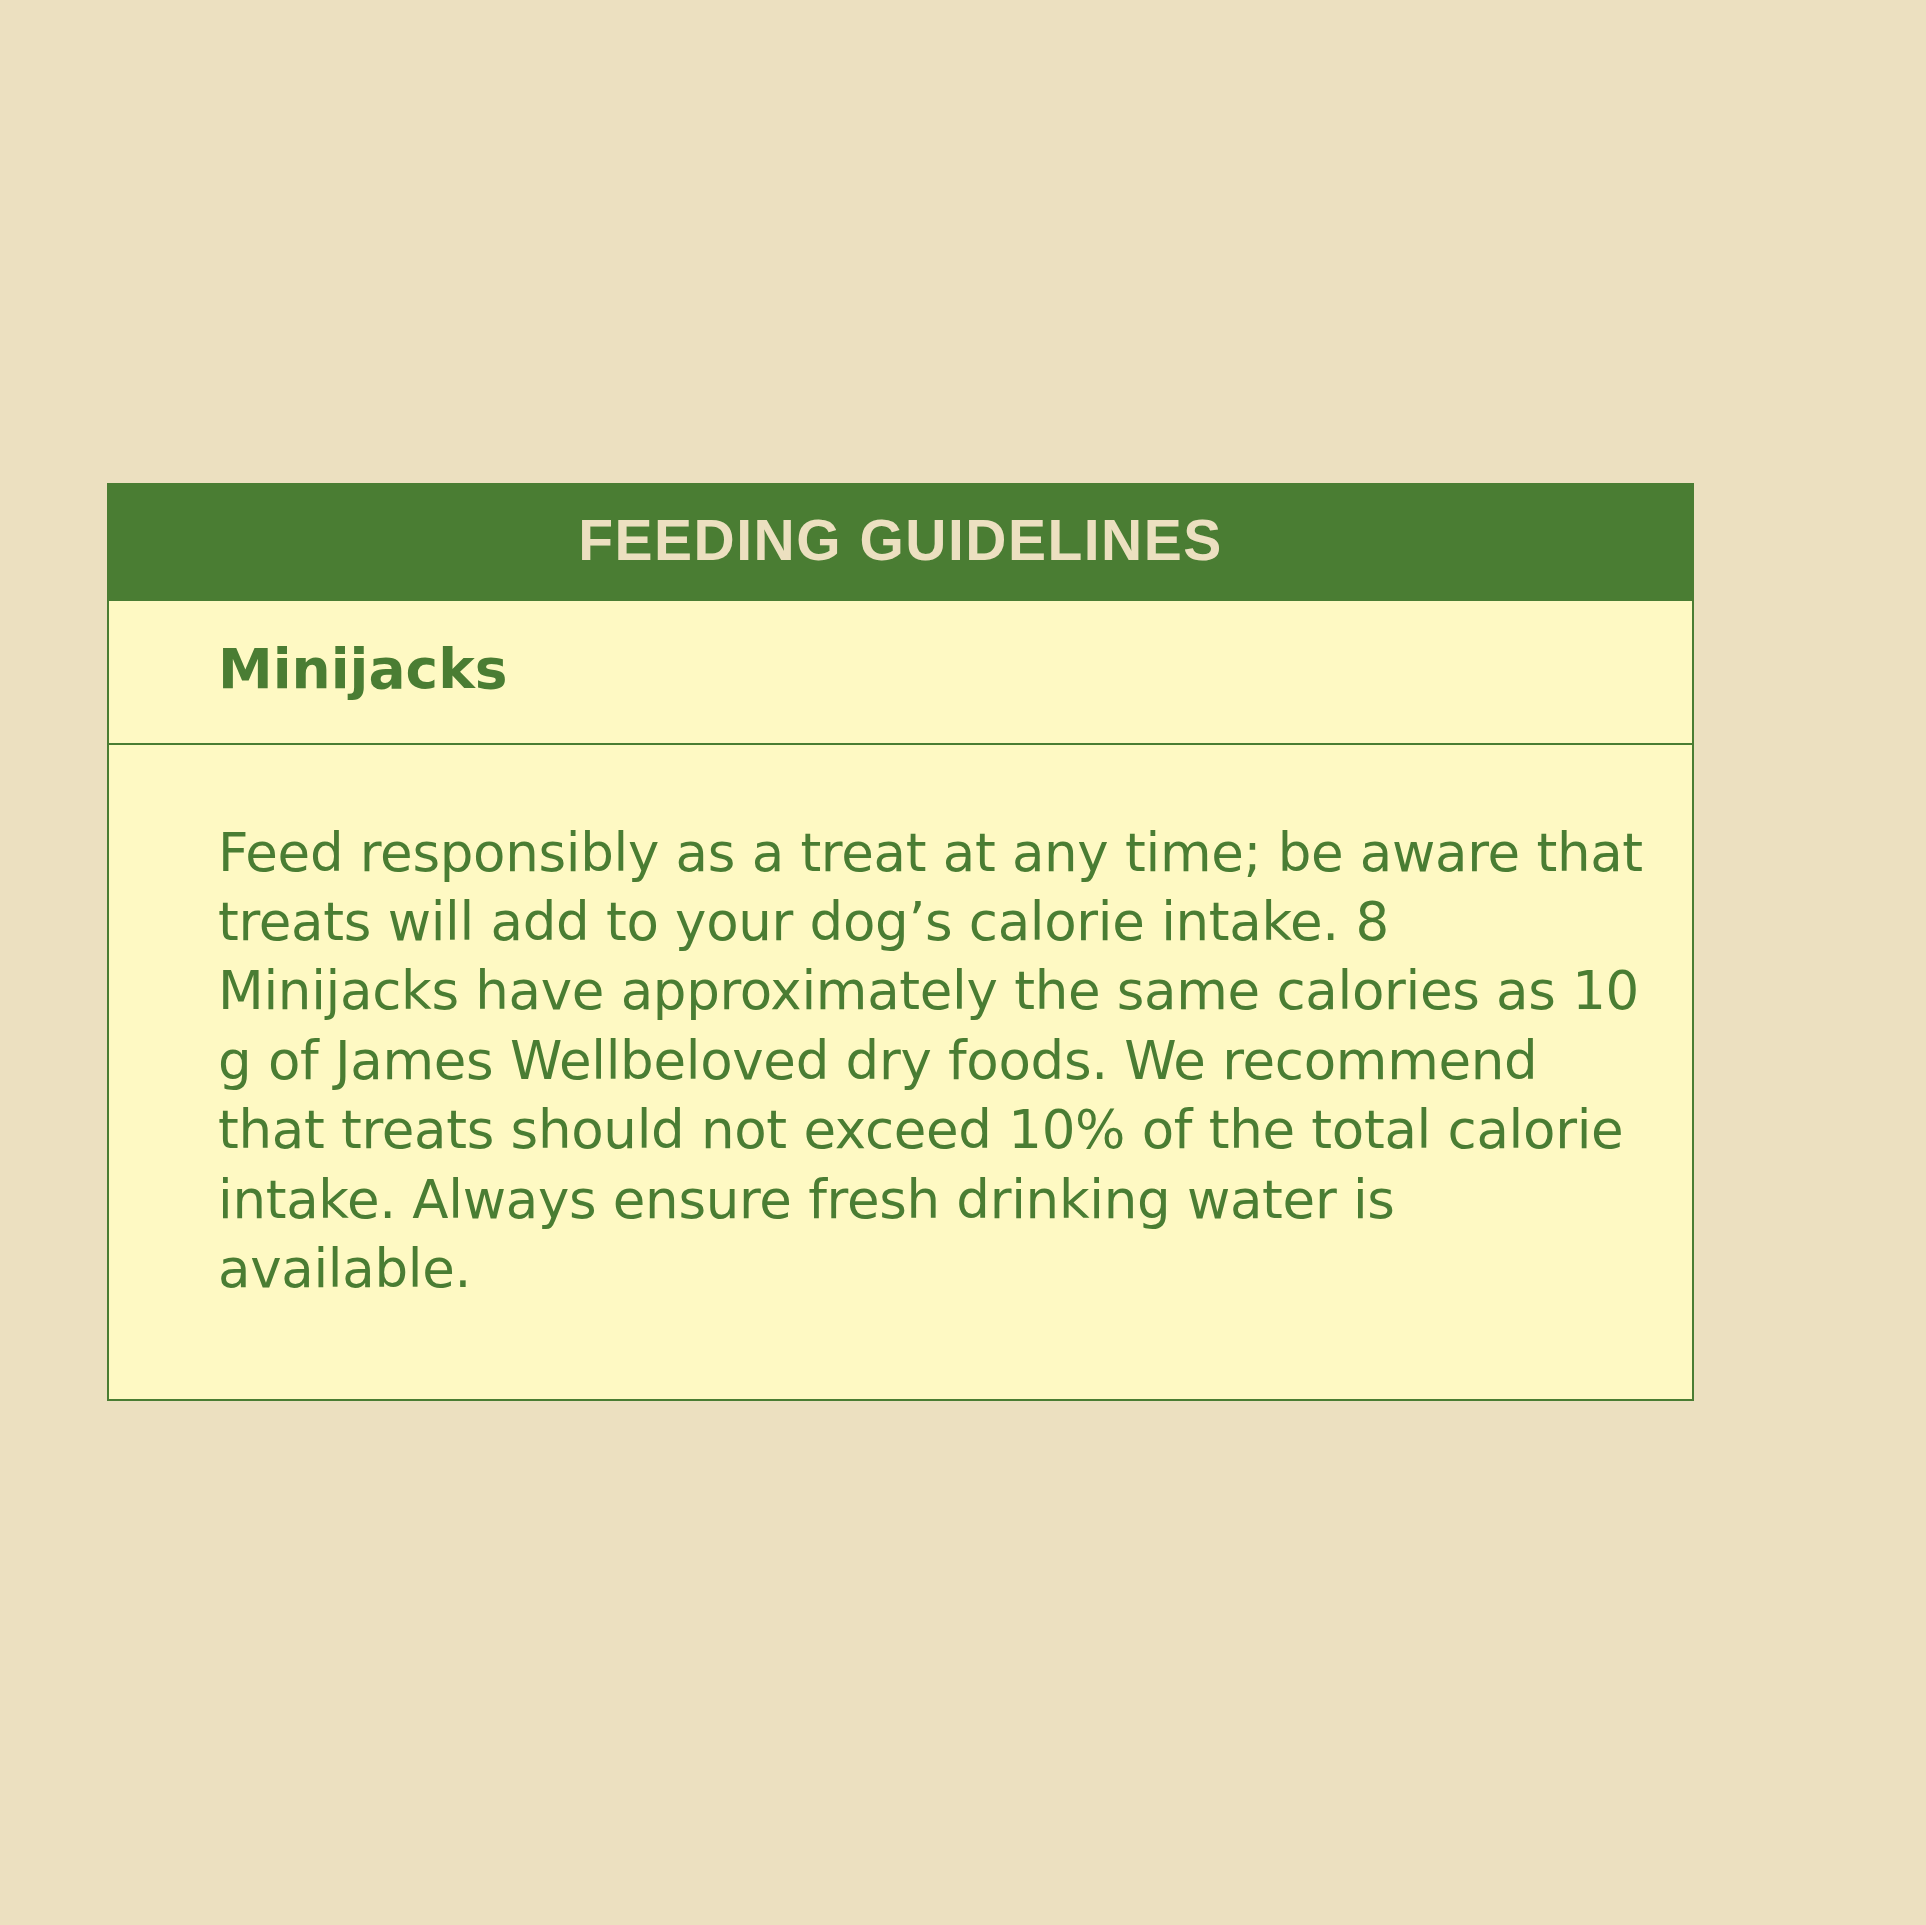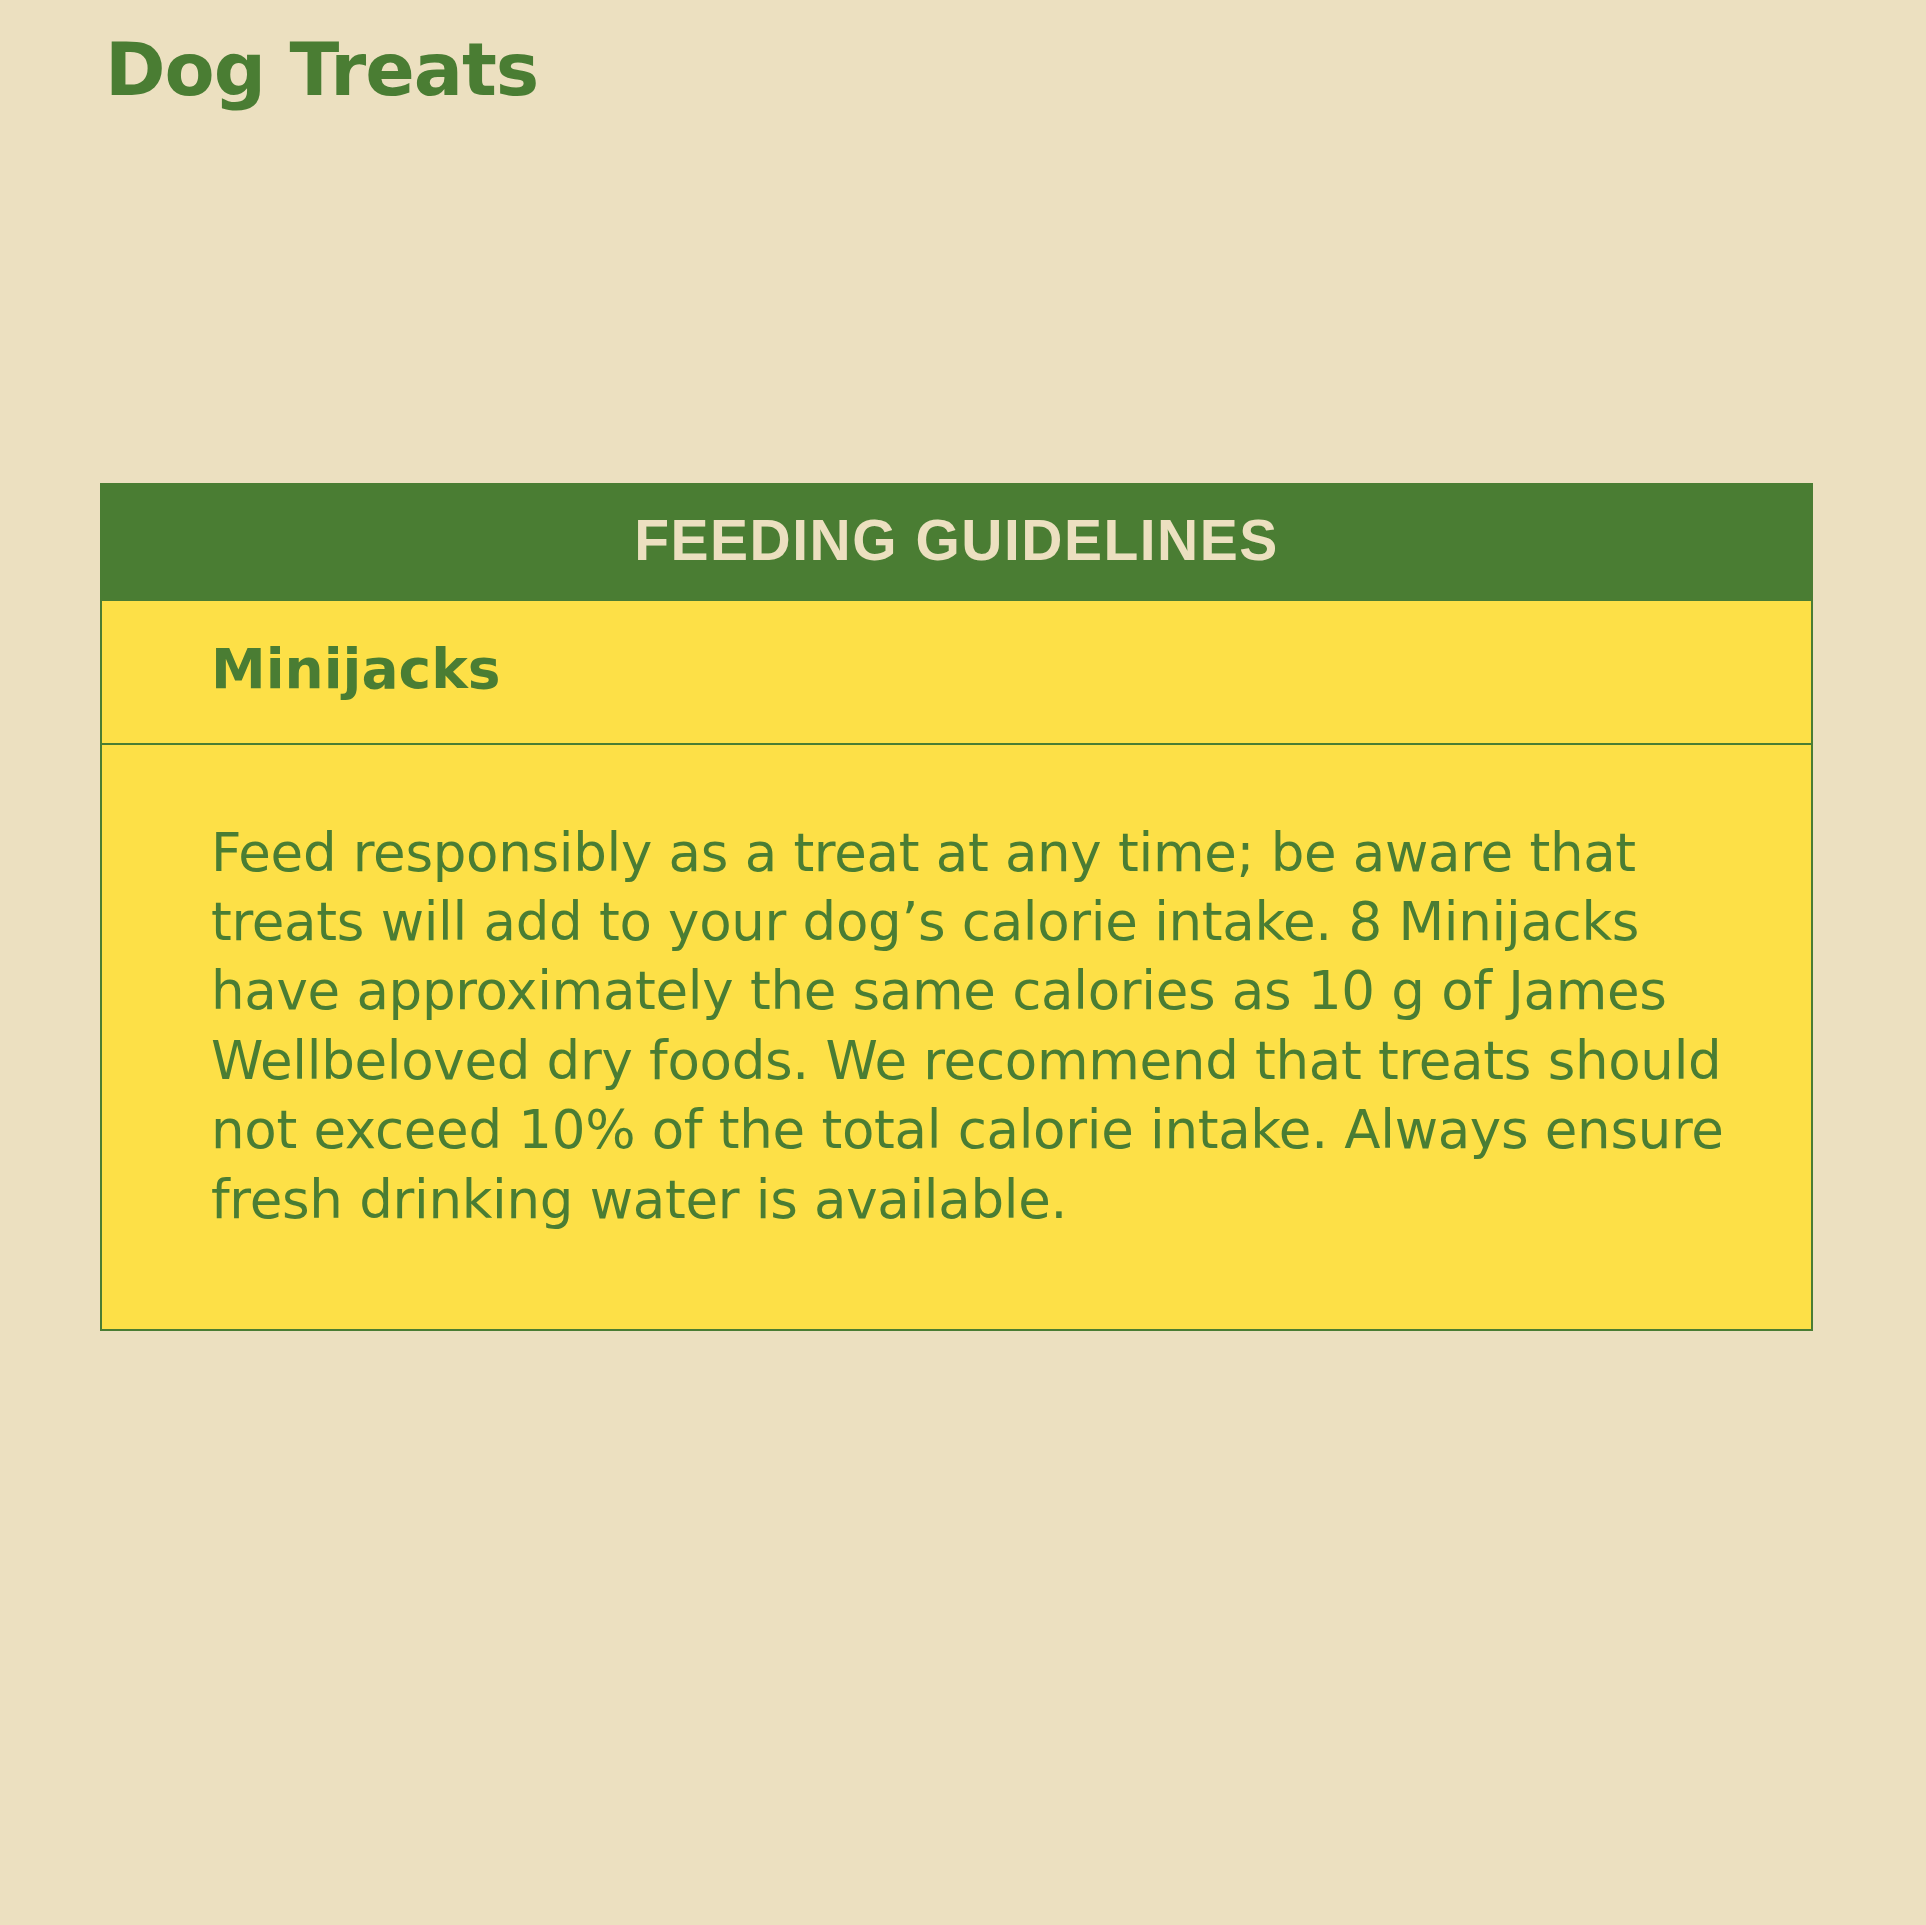--- a/index.html
+++ b/index.html
@@ -26,26 +26,26 @@
     top: 30px;
     font-family: "DejaVu Sans", sans-serif;
     font-weight: bold;
     font-size: 73px;
     letter-spacing: -1px;
     color: #4a7d33;
     line-height: 1.1;
   }
   .panel {
     position: absolute;
-    left: 100px;
+    left: 107px;
     top: 483px;
-    width: 1713px;
+    width: 1587px;
     border: 2px solid #4a7d33;
     box-sizing: border-box;
-    background: #fde047;
+    background: #fef9c3;
   }
   .panel-header {
     background: #4a7d33;
     color: #ece0c0;
     text-align: center;
     font-family: "Liberation Sans", sans-serif;
     font-weight: bold;
     font-size: 57px;
     letter-spacing: 1.5px;
     padding: 26px 0 30px 0;
@@ -73,21 +73,20 @@
     line-height: 1.31;
     color: #4a7d33;
     letter-spacing: -0.3px;
   }
 </style>
 </head>
 <body>
 
 <div class="page">
 
-  <div class="page-title">Dog Treats</div>
 
   <div class="panel">
 
     <div class="panel-header">FEEDING GUIDELINES</div>
 
     <div class="panel-subhead">
       <div class="panel-subhead-text">Minijacks</div>
     </div>
 
     <div class="panel-body">

